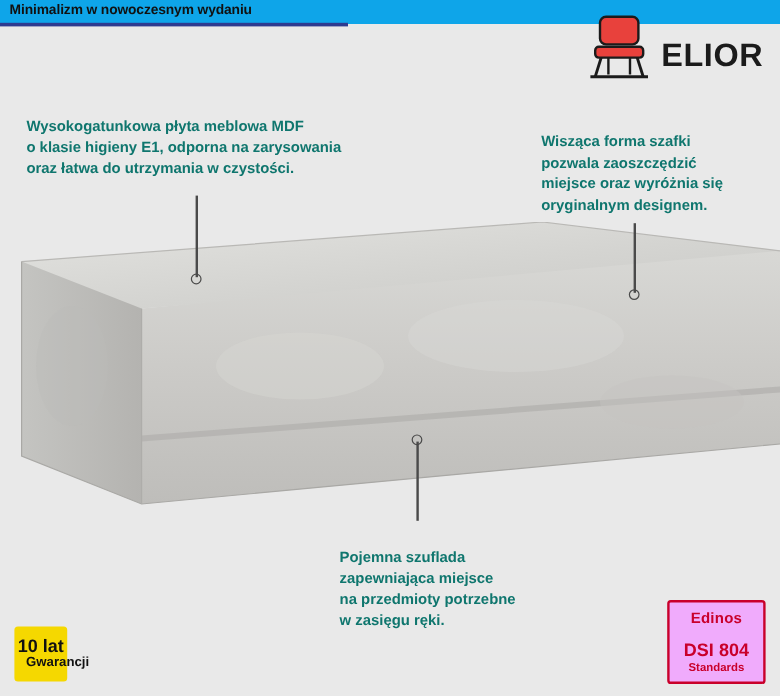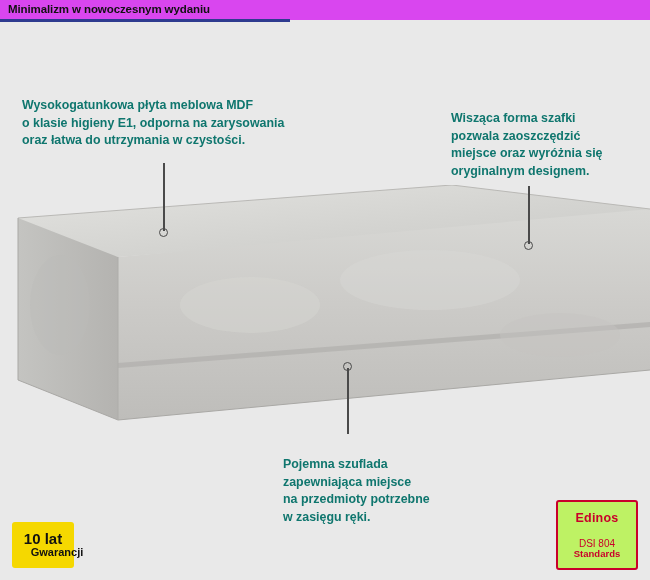--- a/index.html
+++ b/index.html
@@ -21,21 +21,21 @@
     box-sizing: border-box;
   }
 
   
   .header-bar {
     position: absolute;
     top: 0;
     left: 0;
     width: 650px;
     height: 20px;
-    background: #d946ef;
+    background: #0ea5e9;
   }
   .header-title {
     position: absolute;
     top: 3px;
     left: 8px;
     font-size: 11.5px;
     font-weight: bold;
     color: #111111;
     letter-spacing: -0.1px;
   }
@@ -106,21 +106,21 @@
   .leader {
     position: absolute;
     background: #4a4a4a;
   }
 
   
   .warranty-badge {
     position: absolute;
     left: 12px;
     bottom: 12px;
-    width: 62px;
+    width: 44px;
     height: 46px;
     background: #f5d800;
     border-radius: 3px;
     display: flex;
     flex-direction: column;
     align-items: center;
     justify-content: center;
     line-height: 1.08;
   }
   .warranty-years {
@@ -135,56 +135,73 @@
     margin-left: 28px;
   }
   .edinos-badge {
     position: absolute;
     right: 12px;
     bottom: 10px;
     width: 78px;
     height: 66px;
     border: 2px solid #c9002b;
     border-radius: 3px;
-    background: #bef264;
+    background: #f0abfc;
     display: flex;
     flex-direction: column;
     align-items: center;
     justify-content: center;
     text-align: center;
     line-height: 1.12;
   }
   .edinos-name {
     font-size: 12.5px;
     font-weight: bold;
     color: #c9002b;
     letter-spacing: 0.2px;
   }
   .edinos-code {
     margin-top: 13px;
-    font-size: 10px;
-    font-weight: normal;
+    font-size: 15px;
+    font-weight: bold;
     color: #c9002b;
   }
   .edinos-std {
     font-size: 9.5px;
     font-weight: bold;
     color: #c9002b;
   }
 </style>
 </head>
 <body>
 
 <div class="page">
 
   <div class="header-bar">
     <div class="header-title">Minimalizm w nowoczesnym wydaniu</div>
     <div class="header-underline"></div>
   </div>
 
+  <div class="logo-wrap">
+    <div class="chair-icon">
+      <svg width="58" height="56" viewBox="0 0 58 56" xmlns="http://www.w3.org/2000/svg">
+
+        <rect x="13" y="2" width="32" height="23" rx="5" fill="#e8413c" stroke="#1b1b1b" stroke-width="2"></rect>
+
+        <rect x="9" y="27" width="40" height="9" rx="3" fill="#e8413c" stroke="#1b1b1b" stroke-width="2"></rect>
+
+        <line x1="14" y1="36" x2="9" y2="52" stroke="#1b1b1b" stroke-width="2.4"></line>
+        <line x1="44" y1="36" x2="49" y2="52" stroke="#1b1b1b" stroke-width="2.4"></line>
+        <line x1="20" y1="36" x2="20" y2="50" stroke="#1b1b1b" stroke-width="2"></line>
+        <line x1="38" y1="36" x2="38" y2="50" stroke="#1b1b1b" stroke-width="2"></line>
+        <line x1="5" y1="52" x2="53" y2="52" stroke="#1b1b1b" stroke-width="2.4"></line>
+      </svg>
+    </div>
+    <div class="logo-text">ELIOR</div>
+  </div>
 
   <div class="product-area">
     <svg width="650" height="260" viewBox="0 0 650 260" xmlns="http://www.w3.org/2000/svg">
       <defs>
         <linearGradient id="topFace" x1="0" y1="0" x2="1" y2="1">
           <stop offset="0%" stop-color="#e3e3e0"></stop>
           <stop offset="55%" stop-color="#d4d4d1"></stop>
           <stop offset="100%" stop-color="#c9c9c6"></stop>
         </linearGradient>
         <linearGradient id="frontFace" x1="0" y1="0" x2="0" y2="1">

